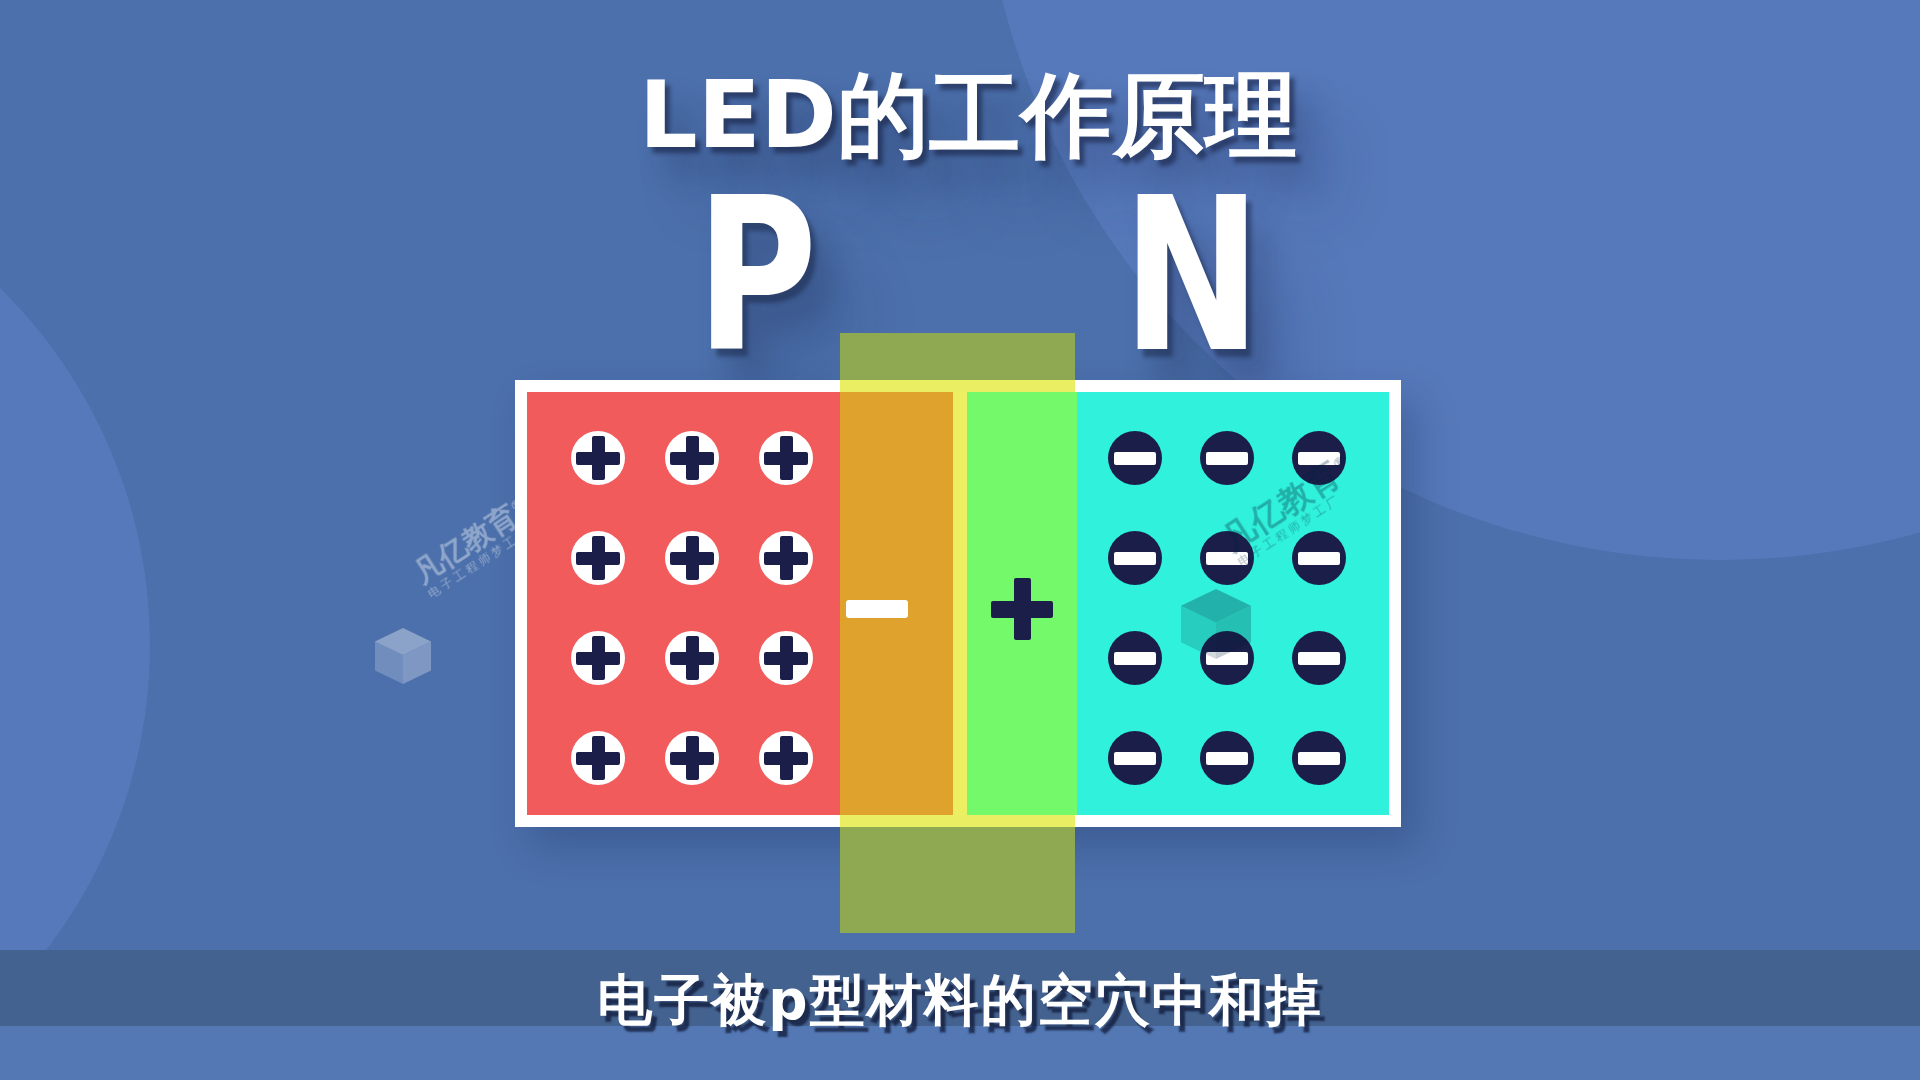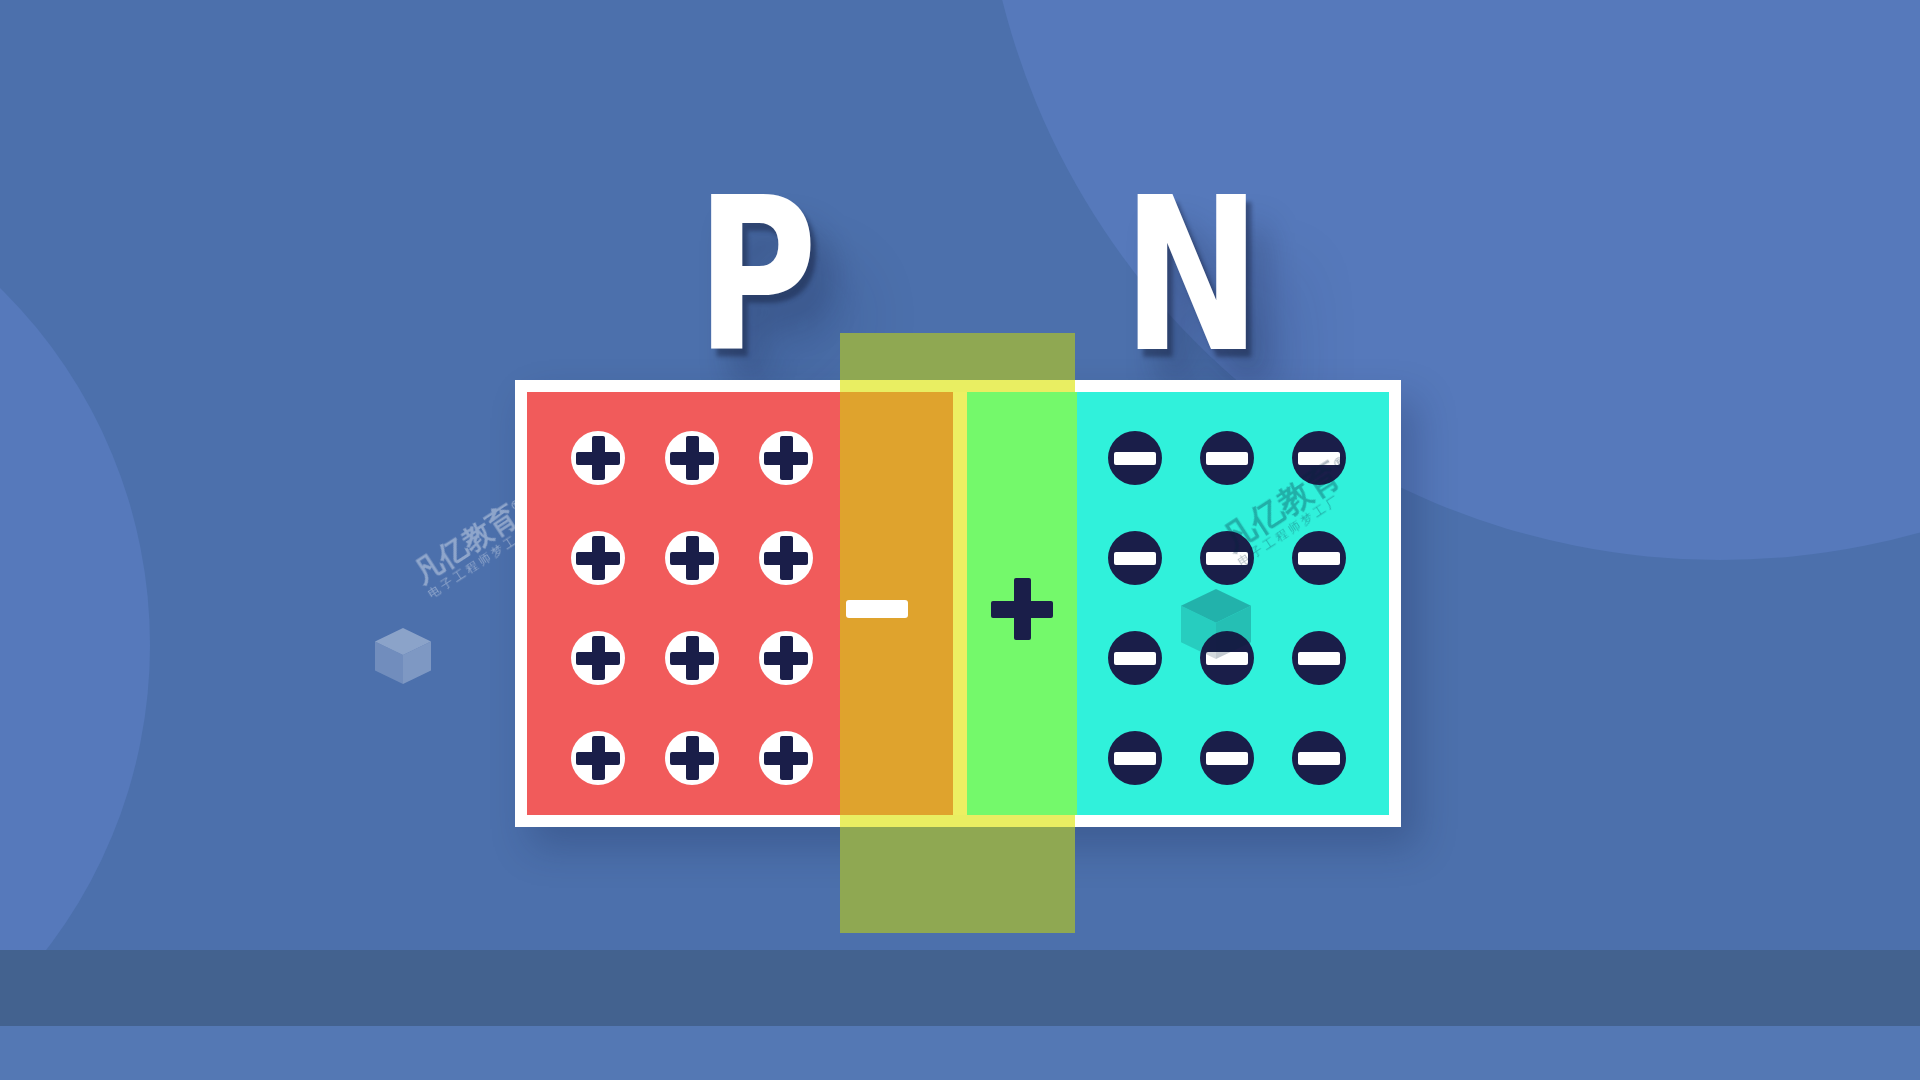--- a/index.html
+++ b/index.html
@@ -96,20 +96,21 @@
 <body>
 
 <div id="stage">
 
   <div class="bg-circle" id="circle-bl"></div>
   <div class="bg-circle" id="circle-tr"></div>
 
   <div class="abs" id="caption-bar"></div>
   <div class="abs" id="bottom-strip"></div>
 
+  <div class="abs" id="page-title">LED的工作原理</div>
 
   <div class="abs region-letter" id="p-letter"><span>P</span></div>
   <div class="abs region-letter" id="n-letter"><span>N</span></div>
 
   <div class="abs" id="junction-box">
     <div class="seg" id="seg-p"></div>
     <div class="seg" id="seg-dep-p"></div>
     <div class="seg" id="seg-line"></div>
     <div class="seg" id="seg-dep-n"></div>
     <div class="seg" id="seg-n"></div>
@@ -208,20 +209,21 @@
         <i class="hb"></i>
       </div>
     </div>
 
   <div class="abs" id="dep-minus" aria-label="−"></div>
   <div class="abs" id="dep-plus" aria-label="+">
       <i class="hb"></i>
       <i class="vb"></i>
     </div>
 
+  <div class="abs" id="caption-text">电子被p型材料的空穴中和掉</div>
 
   <div class="wm" id="wm-left">
     <svg class="cube" width="56" height="56" viewBox="0 0 54 54">
       <polygon points="27,0 54,13 27,26 0,13" fill="currentColor" fill-opacity=".95"></polygon>
       <polygon points="0,13 27,26 27,54 0,41" fill="currentColor" fill-opacity=".55"></polygon>
       <polygon points="27,26 54,13 54,41 27,54" fill="currentColor" fill-opacity=".75"></polygon>
     </svg>
     <div class="wm-text">
       <div class="wm-brand"><span>凡亿教育</span><span class="wm-reg">®</span></div>
       <div class="wm-sub">电子工程师梦工厂</div>

